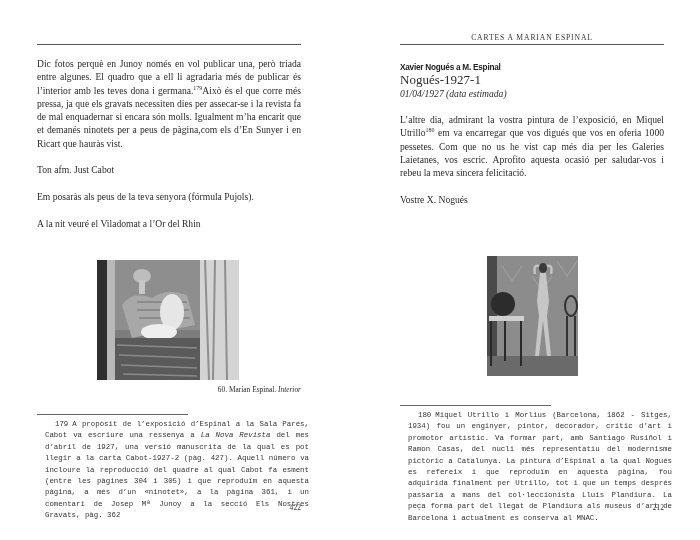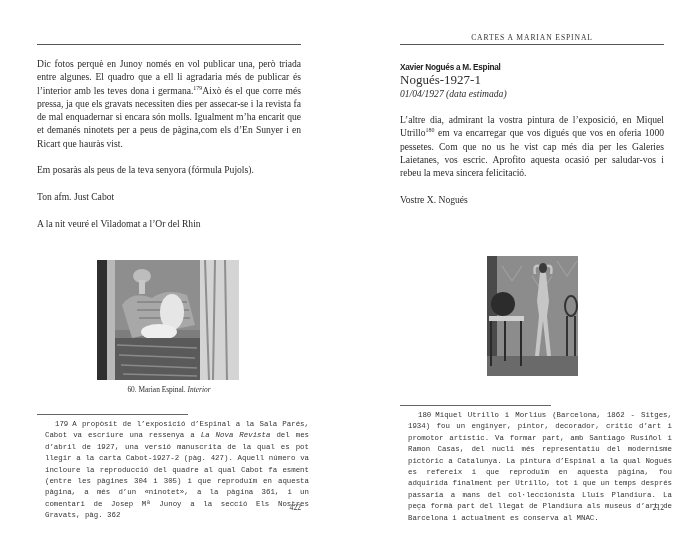--- a/index.html
+++ b/index.html
@@ -13,37 +13,37 @@
   .head-rule { position:absolute; top:44px; left:0; width:100%; height:0; border-top:0.8px solid #555; }
   .body-text { position:absolute; left:0; width:100%; font-size:9.6px; line-height:13.3px; text-align:justify; }
   .body-text p { margin:0 0 13.3px 0; }
   .body-text p.last { margin-bottom:0; }
   sup { font-size:6px; line-height:0; vertical-align:4px; }
   .letter-title { font-family:"Liberation Sans","DejaVu Sans",sans-serif; font-weight:bold;
                   font-size:9.6px; letter-spacing:-0.3px; color:#222; transform:scaleX(0.86); transform-origin:left; white-space:nowrap; }
   .ref { font-size:13px; }
   .date { font-style:italic; font-size:9.6px; }
   .figure { position:absolute; background:#8a8a8a; }
-  .caption { position:absolute; font-size:7.4px; text-align:center; width:100%; left:0; }
+  .caption { position:absolute; font-size:7.4px; text-align:right; width:100%; left:0; }
   .caption i { font-style:italic; }
   .fn-rule { position:absolute; left:0; width:151px; border-top:0.8px solid #666; }
   .footnote { position:absolute; left:8px; width:100%; font-size:7.4px; line-height:11.4px; text-align:justify; color:#333;font-family:Liberation Mono, monospace; }
   .footnote .num { margin-left:10px; margin-right:4px; }
   .folio { position:absolute; top:503px; left:0; width:100%; text-align:right; font-size:7.6px; color:#333; }
 </style>
 </head>
 <body>
 
 <div id="left-page" class="page">
   <div class="head-rule"></div>
 
   <div class="body-text" style="top:57px;">
     <p><span>Dic fotos perquè en Junoy només en vol publicar una, però triada entre algunes. El quadro que a ell li agradaria més de publicar és l’interior amb les teves dona i germana.</span><sup>179</sup><span>Això és el que corre més pressa, ja que els gravats necessiten dies per assecar-se i la revista fa de mal enquadernar si encara són molls. Igualment m’ha encarit que et demanés ninotets per a peus de pàgina,com els d’En Sunyer i en Ricart que hauràs vist.</span></p>
+    <p>Ton afm. Just Cabot</p>
     <p>Em posaràs als peus de la teva senyora (fórmula Pujols).</p>
-    <p>Ton afm. Just Cabot</p>
     <p class="last">A la nit veuré el Viladomat a l’Or del Rhin</p>
   </div>
 
   <div class="figure" style="left:60px; top:260px; width:142px; height:120px;">
     <svg width="142" height="120" viewBox="0 0 142 120">
       <rect x="0" y="0" width="142" height="120" fill="#7d7d7d"></rect>
       <rect x="0" y="0" width="10" height="120" fill="#2e2e2e"></rect>
       <rect x="10" y="0" width="8" height="120" fill="#b9b9b9"></rect>
       <rect x="18" y="0" width="85" height="70" fill="#8e8e8e"></rect>
       <rect x="103" y="0" width="39" height="120" fill="#d4d4d4"></rect>

